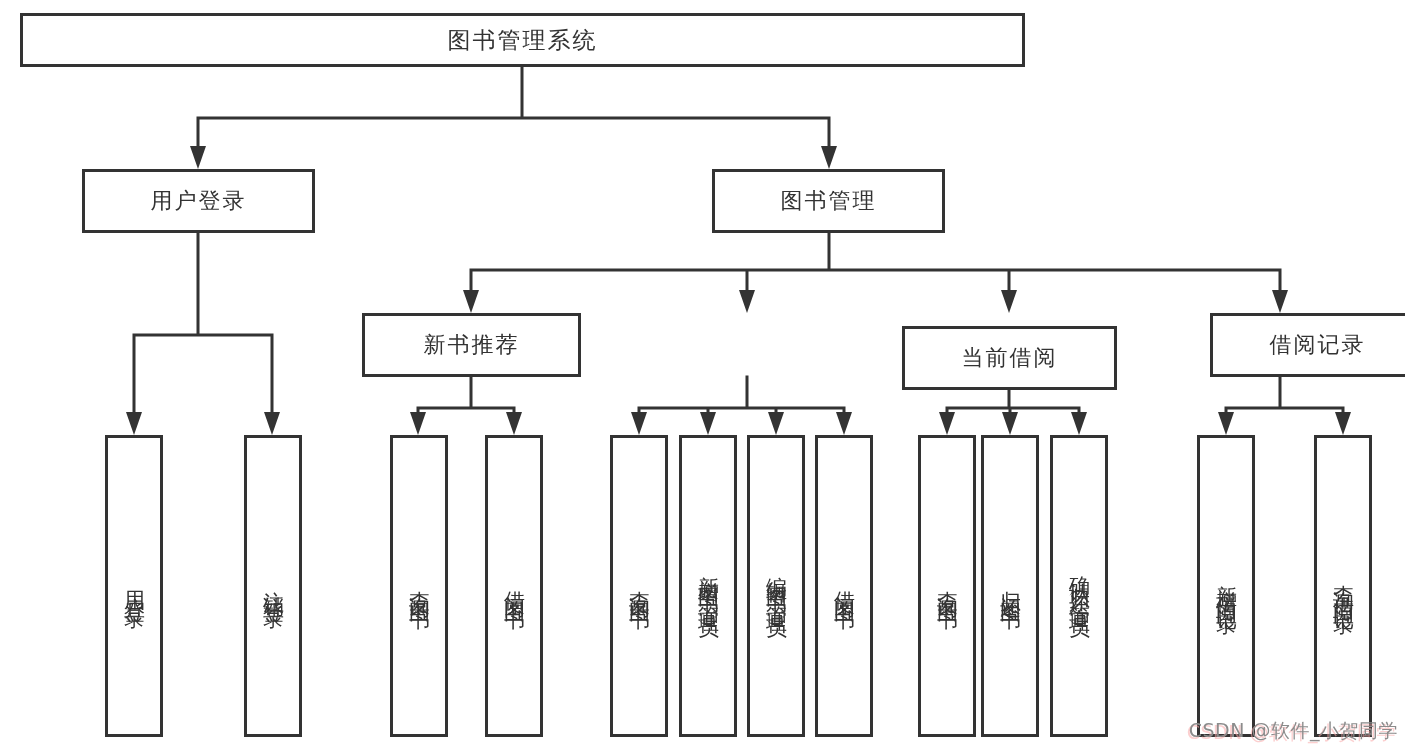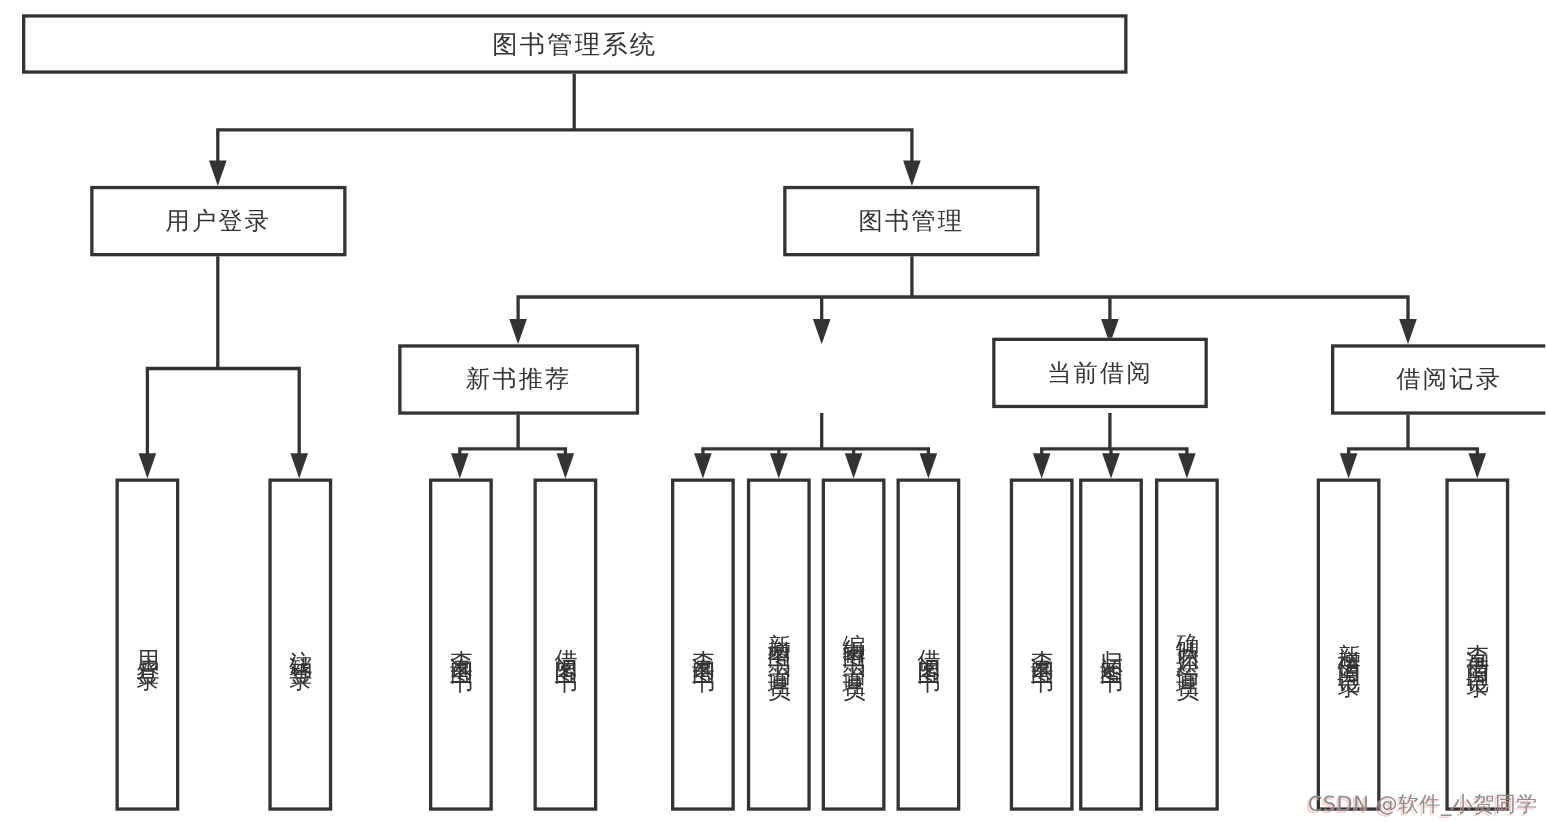--- a/index.html
+++ b/index.html
@@ -104,21 +104,21 @@
   <div class="node h" style="left:82px; top:169px; width:233px; height:64px">
     <span class="label">用户登录</span>
   </div>
   <div class="node h" style="left:362px; top:313px; width:219px; height:64px">
     <span class="label">新书推荐</span>
   </div>
 
   <div class="node h" style="left:712px; top:169px; width:233px; height:64px">
     <span class="label">图书管理</span>
   </div>
-  <div class="node h" style="left:902px; top:307px; width:196px; height:64px">
+  <div class="node h" style="left:902px; top:326px; width:215px; height:64px">
     <span class="label">当前借阅</span>
   </div>
   <div class="node h" style="left:1210px; top:313px; width:215px; height:64px">
     <span class="label">借阅记录</span>
   </div>
 
   <div class="node leaf" style="left:105px; top:435px; width:58px; height:302px">
     <span class="label">用户登录</span>
   </div>
   <div class="node leaf" style="left:244px; top:435px; width:58px; height:302px">

